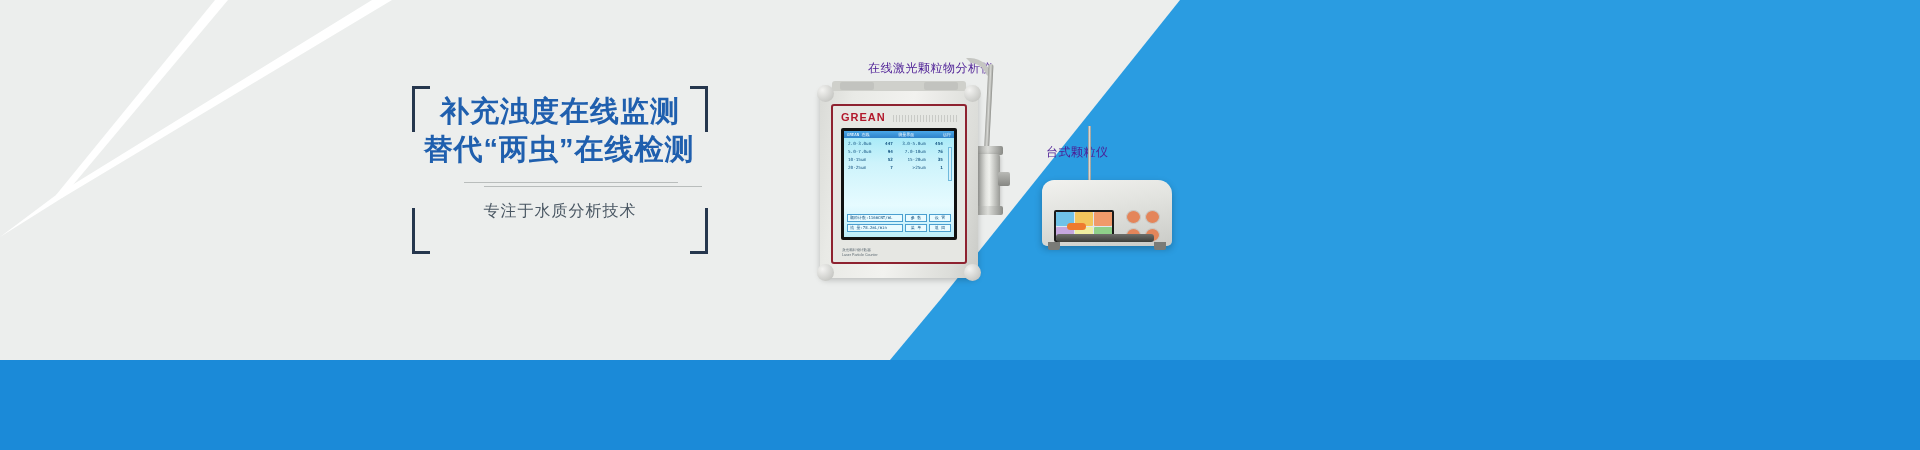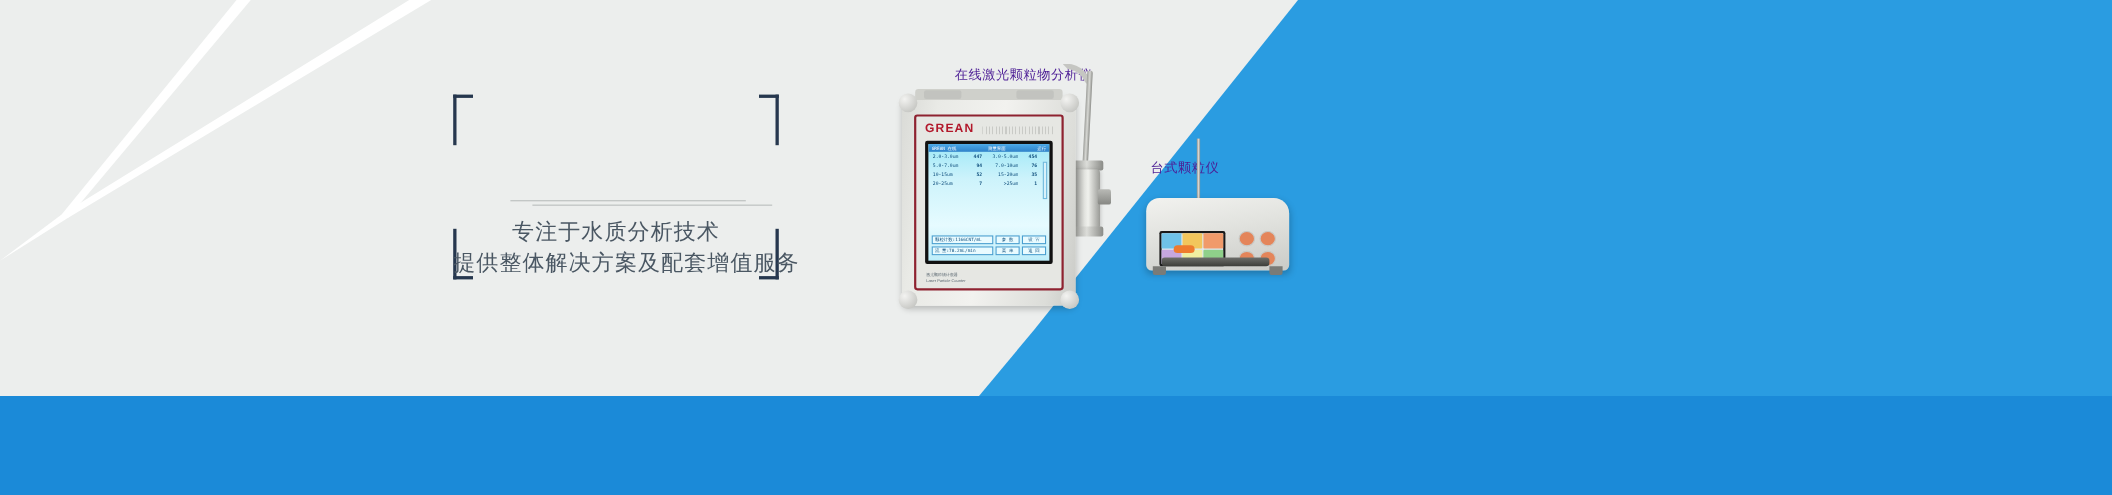--- a/index.html
+++ b/index.html
@@ -60,21 +60,21 @@
   .divider {
     position:absolute; left:52px; right:30px; top:96px;
     height:1px; background:#b9bdbc;
   }
   .divider.second { top:100px; left:72px; right:6px; }
 
   .subline {
     position:absolute; left:0; right:0;
     text-align:center;
     color:#4a5763;
-    font-size:20px;
+    font-size:16px;
     line-height:26px;
     letter-spacing:1px;
     white-space:nowrap;
   }
   .subline.s1 { top:112px; }
   .subline.s2 { top:140px; }
 
   
   .product-group { position:absolute; left:790px; top:50px; width:420px; height:270px; }
 
@@ -260,26 +260,29 @@
     <polygon points="0,237 56,195 215,0 228,0 62,198" fill="#ffffff"></polygon>
     <polygon points="56,195 372,0 392,0 62,198" fill="#ffffff"></polygon>
   </svg>
 
   <div class="text-block">
     <span class="bracket-tl"></span>
     <span class="bracket-tr"></span>
     <span class="bracket-bl"></span>
     <span class="bracket-br"></span>
 
+    <div class="headline">
+      <div class="l1">补充浊度在线监测</div>
+      <div class="l2">替代“两虫”在线检测</div>
+    </div>
 
     <div class="divider"></div>
     <div class="divider second"></div>
 
     <div class="subline s1">专注于水质分析技术</div>
-    <div class="subline s2">提供整体解决方案及配套增值服务</div>
   </div>
 
   <div class="product-group">
 
     <div class="caption cap-1">在线激光颗粒物分析仪</div>
     <div class="caption cap-2">台式颗粒仪</div>
 
     <div class="pipe-bend"></div>
     <div class="pipe"></div>
     <div class="probe-cap top"></div>

